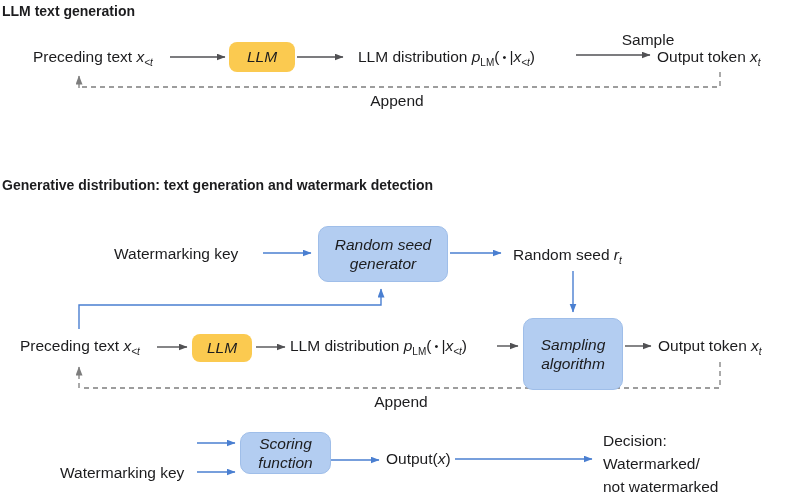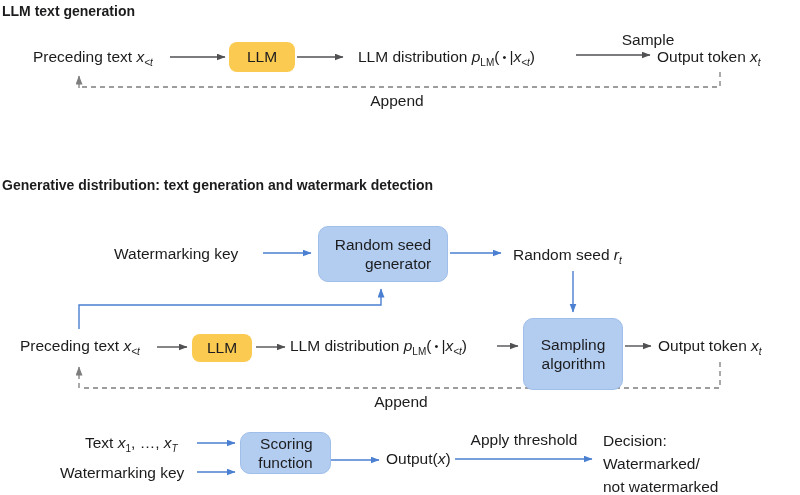--- a/index.html
+++ b/index.html
@@ -9,21 +9,22 @@
     position:relative; width:800px; height:495px; overflow:hidden;
     background:var(--background,#fff); color:var(--text,#1c1c1e);
     font-size:15.5px; line-height:1.2;
   }
   .sec-title { position:absolute; font-weight:700; font-size:14px; white-space:nowrap; }
   .lbl { position:absolute; white-space:nowrap; transform:translateY(-50%); }
   .ctr { transform:translate(-50%,-50%); }
   .multiline { position:absolute; white-space:pre-line; line-height:23px; }
   .box {
     position:absolute; display:flex; align-items:center; justify-content:center;
-    text-align:right;
+    text-align:center;
+    font-style:italic;
   }
   .box .box-label { white-space:pre-line; line-height:1.25; }
   .box.yellow { background:var(--yellow_box,#fbca50); border-radius:8px; }
   .box.blue   { background:var(--blue_box,#b3cdf1); border:1px solid var(--blue_box_border,#9fbee9); border-radius:10px; }
   .it  { font-style:italic; }
   .sub { font-size:10px; vertical-align:-4px; }
   .bullet { font-size:11px; vertical-align:1px; }
   svg.arrows { position:absolute; inset:0; width:800px; height:495px; }
   .st-gray { stroke:var(--gray_arrow,#515154); stroke-width:1.4; fill:none; }
   .st-blue { stroke:var(--blue_arrow,#4a7fd1); stroke-width:1.4; fill:none; }
@@ -110,30 +111,28 @@
   <div class="box yellow" style="left:192px; top:334px; width:60px; height:28px;">
     <span class="box-label">LLM</span>
   </div>
 
   <div class="lbl" style="left:290px; top:347px;"><span>LLM distribution </span><span class="it">p</span><span class="sub">LM</span><span>(</span><span class="bullet"> • </span><span>|</span><span class="it">x</span><span class="it sub">&lt;t</span><span>)</span></div>
 
   <div class="lbl" style="left:658px; top:347px;"><span>Output token </span><span class="it">x</span><span class="it sub">t</span></div>
 
   <div class="lbl ctr" style="left:401px; top:402px;">Append</div>
 
-  <div class="lbl" style="left:85px; top:444px;"><span>Text </span><span class="it">x</span><span class="sub">1</span><span>, …, </span><span class="it">x</span><span class="it sub">T</span></div>
 
   <div class="lbl" style="left:60px; top:473px;">Watermarking key</div>
 
   <div class="box blue" style="left:240px; top:432px; width:91px; height:42px;">
     <span class="box-label">Scoring
 function</span>
   </div>
 
   <div class="lbl" style="left:386px; top:459px;"><span>Output(</span><span class="it">x</span><span>)</span></div>
 
-  <div class="lbl ctr" style="left:524px; top:440px;">Apply threshold</div>
 
   <div class="multiline" style="left:603px; top:429px;">Decision:
 Watermarked/
 not watermarked</div>
 
 </div>
 
 </body></html>

